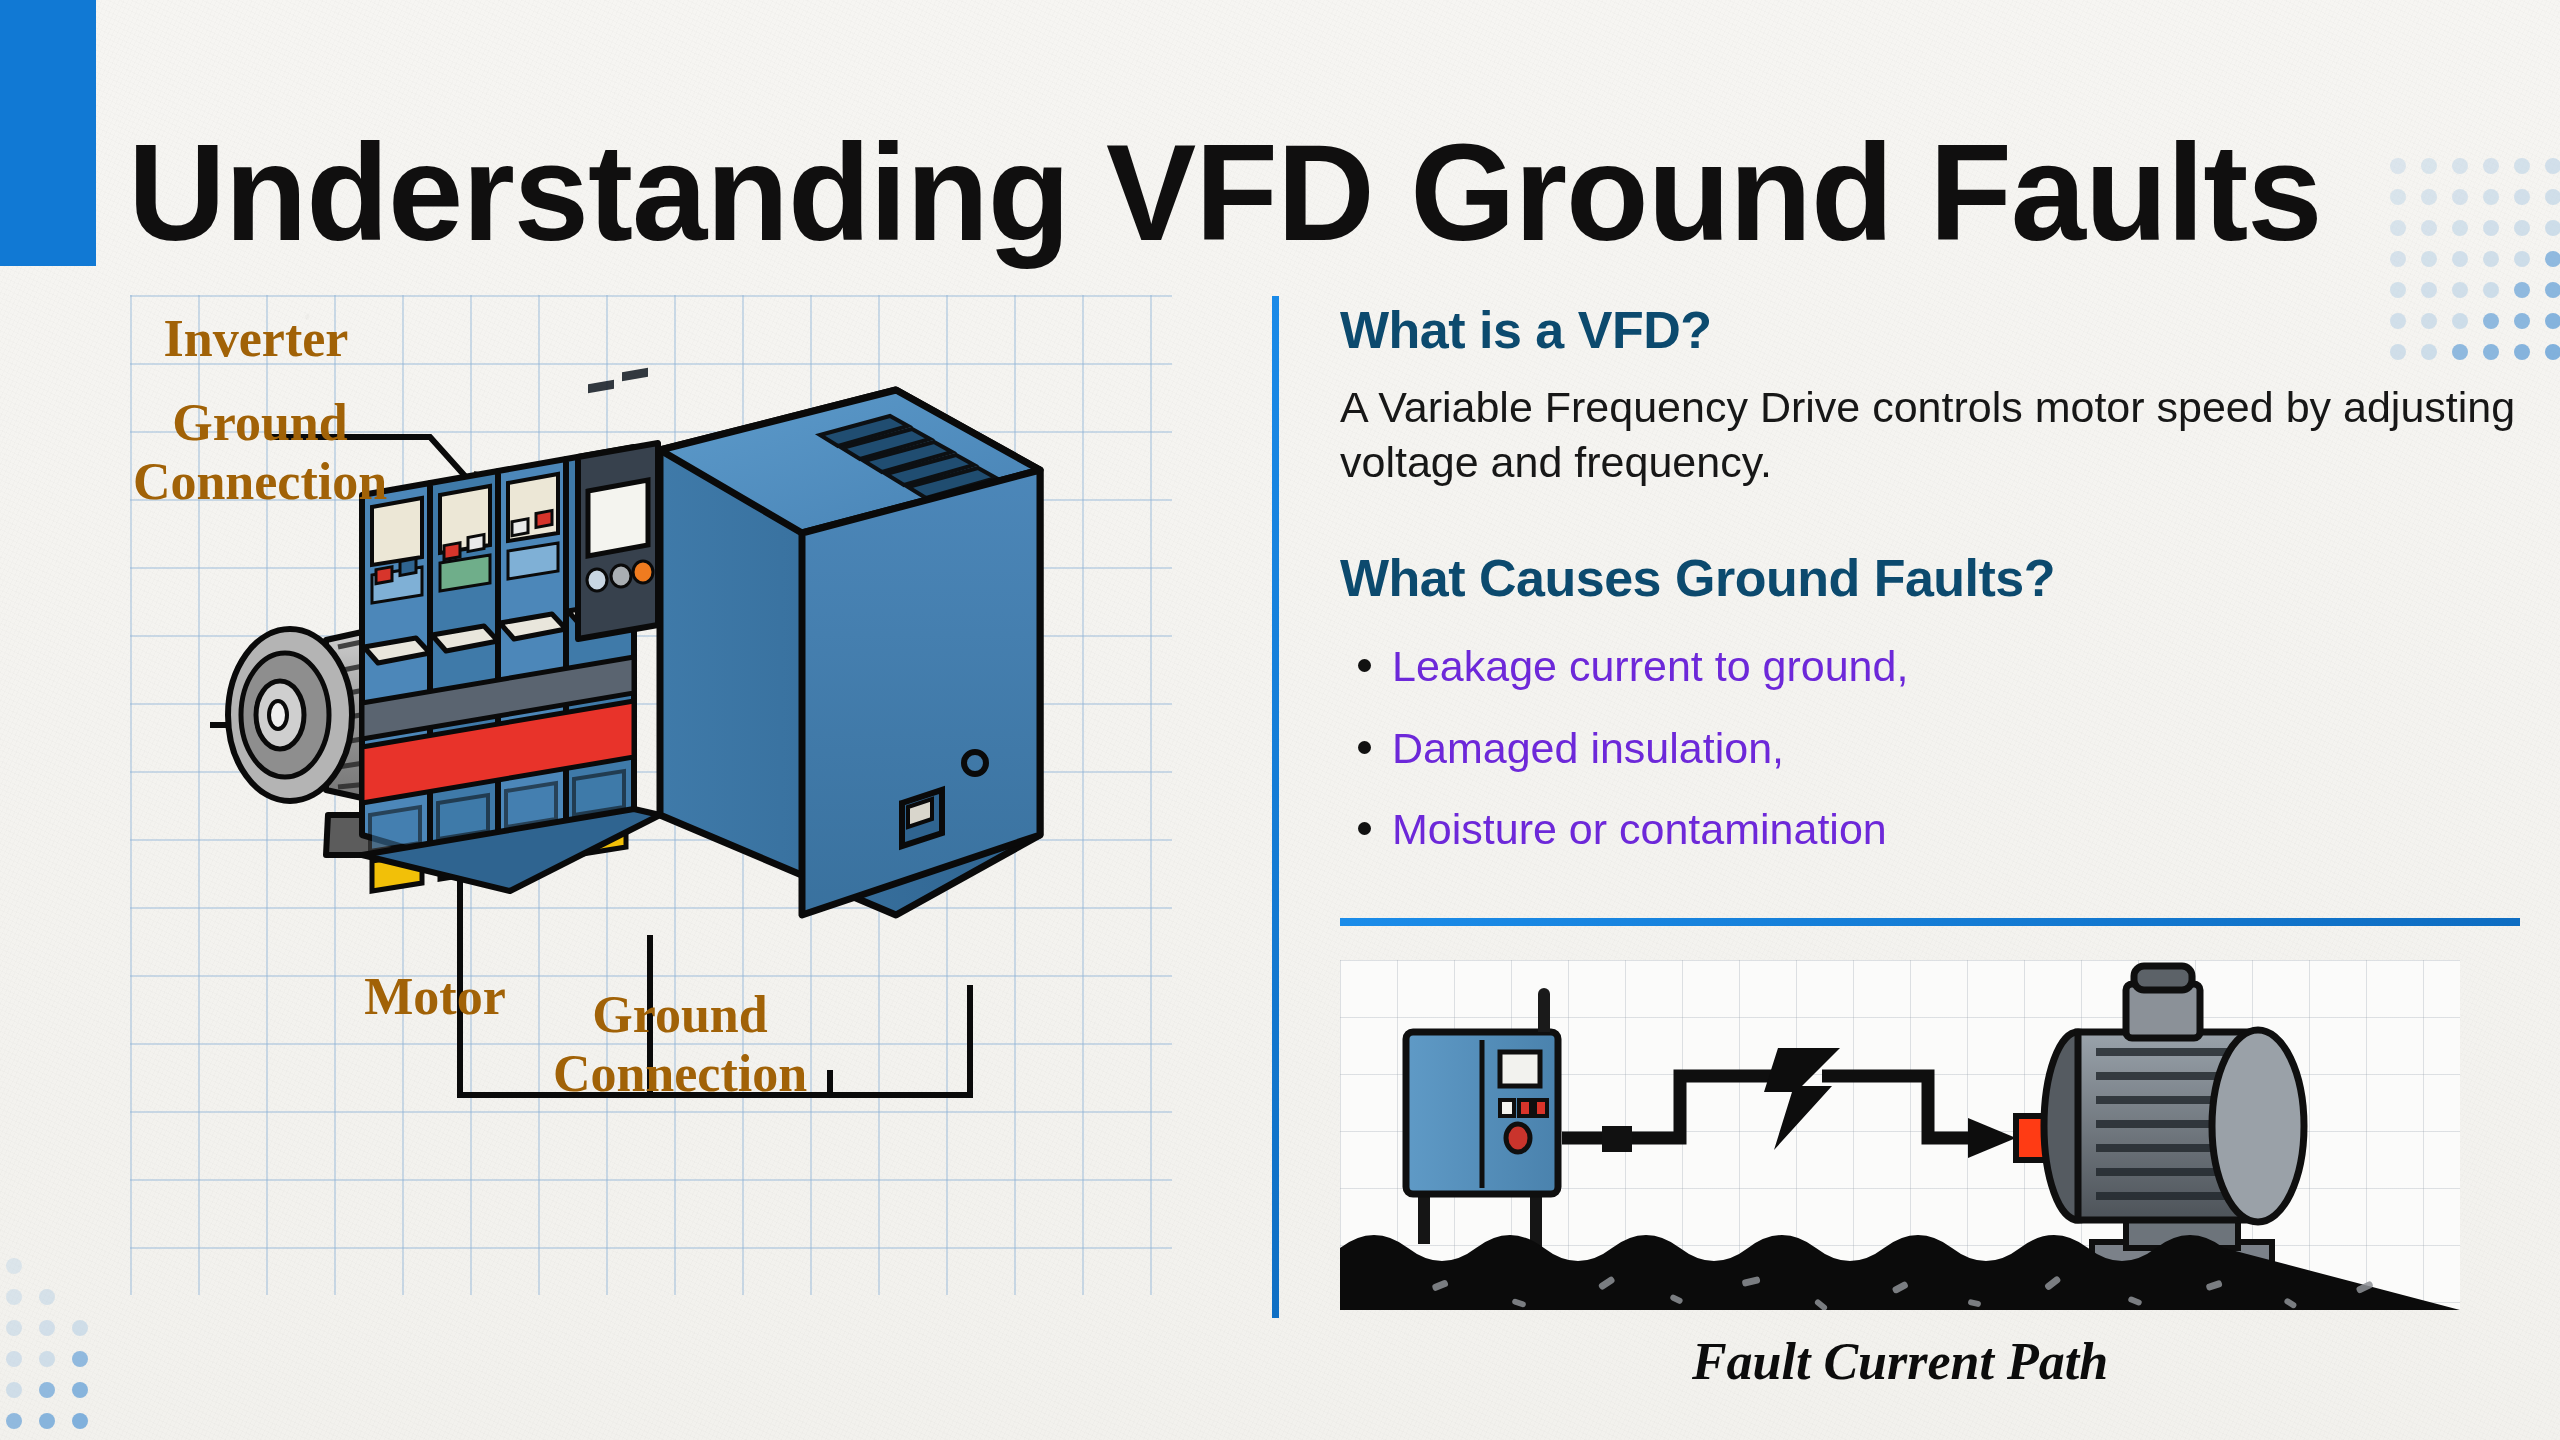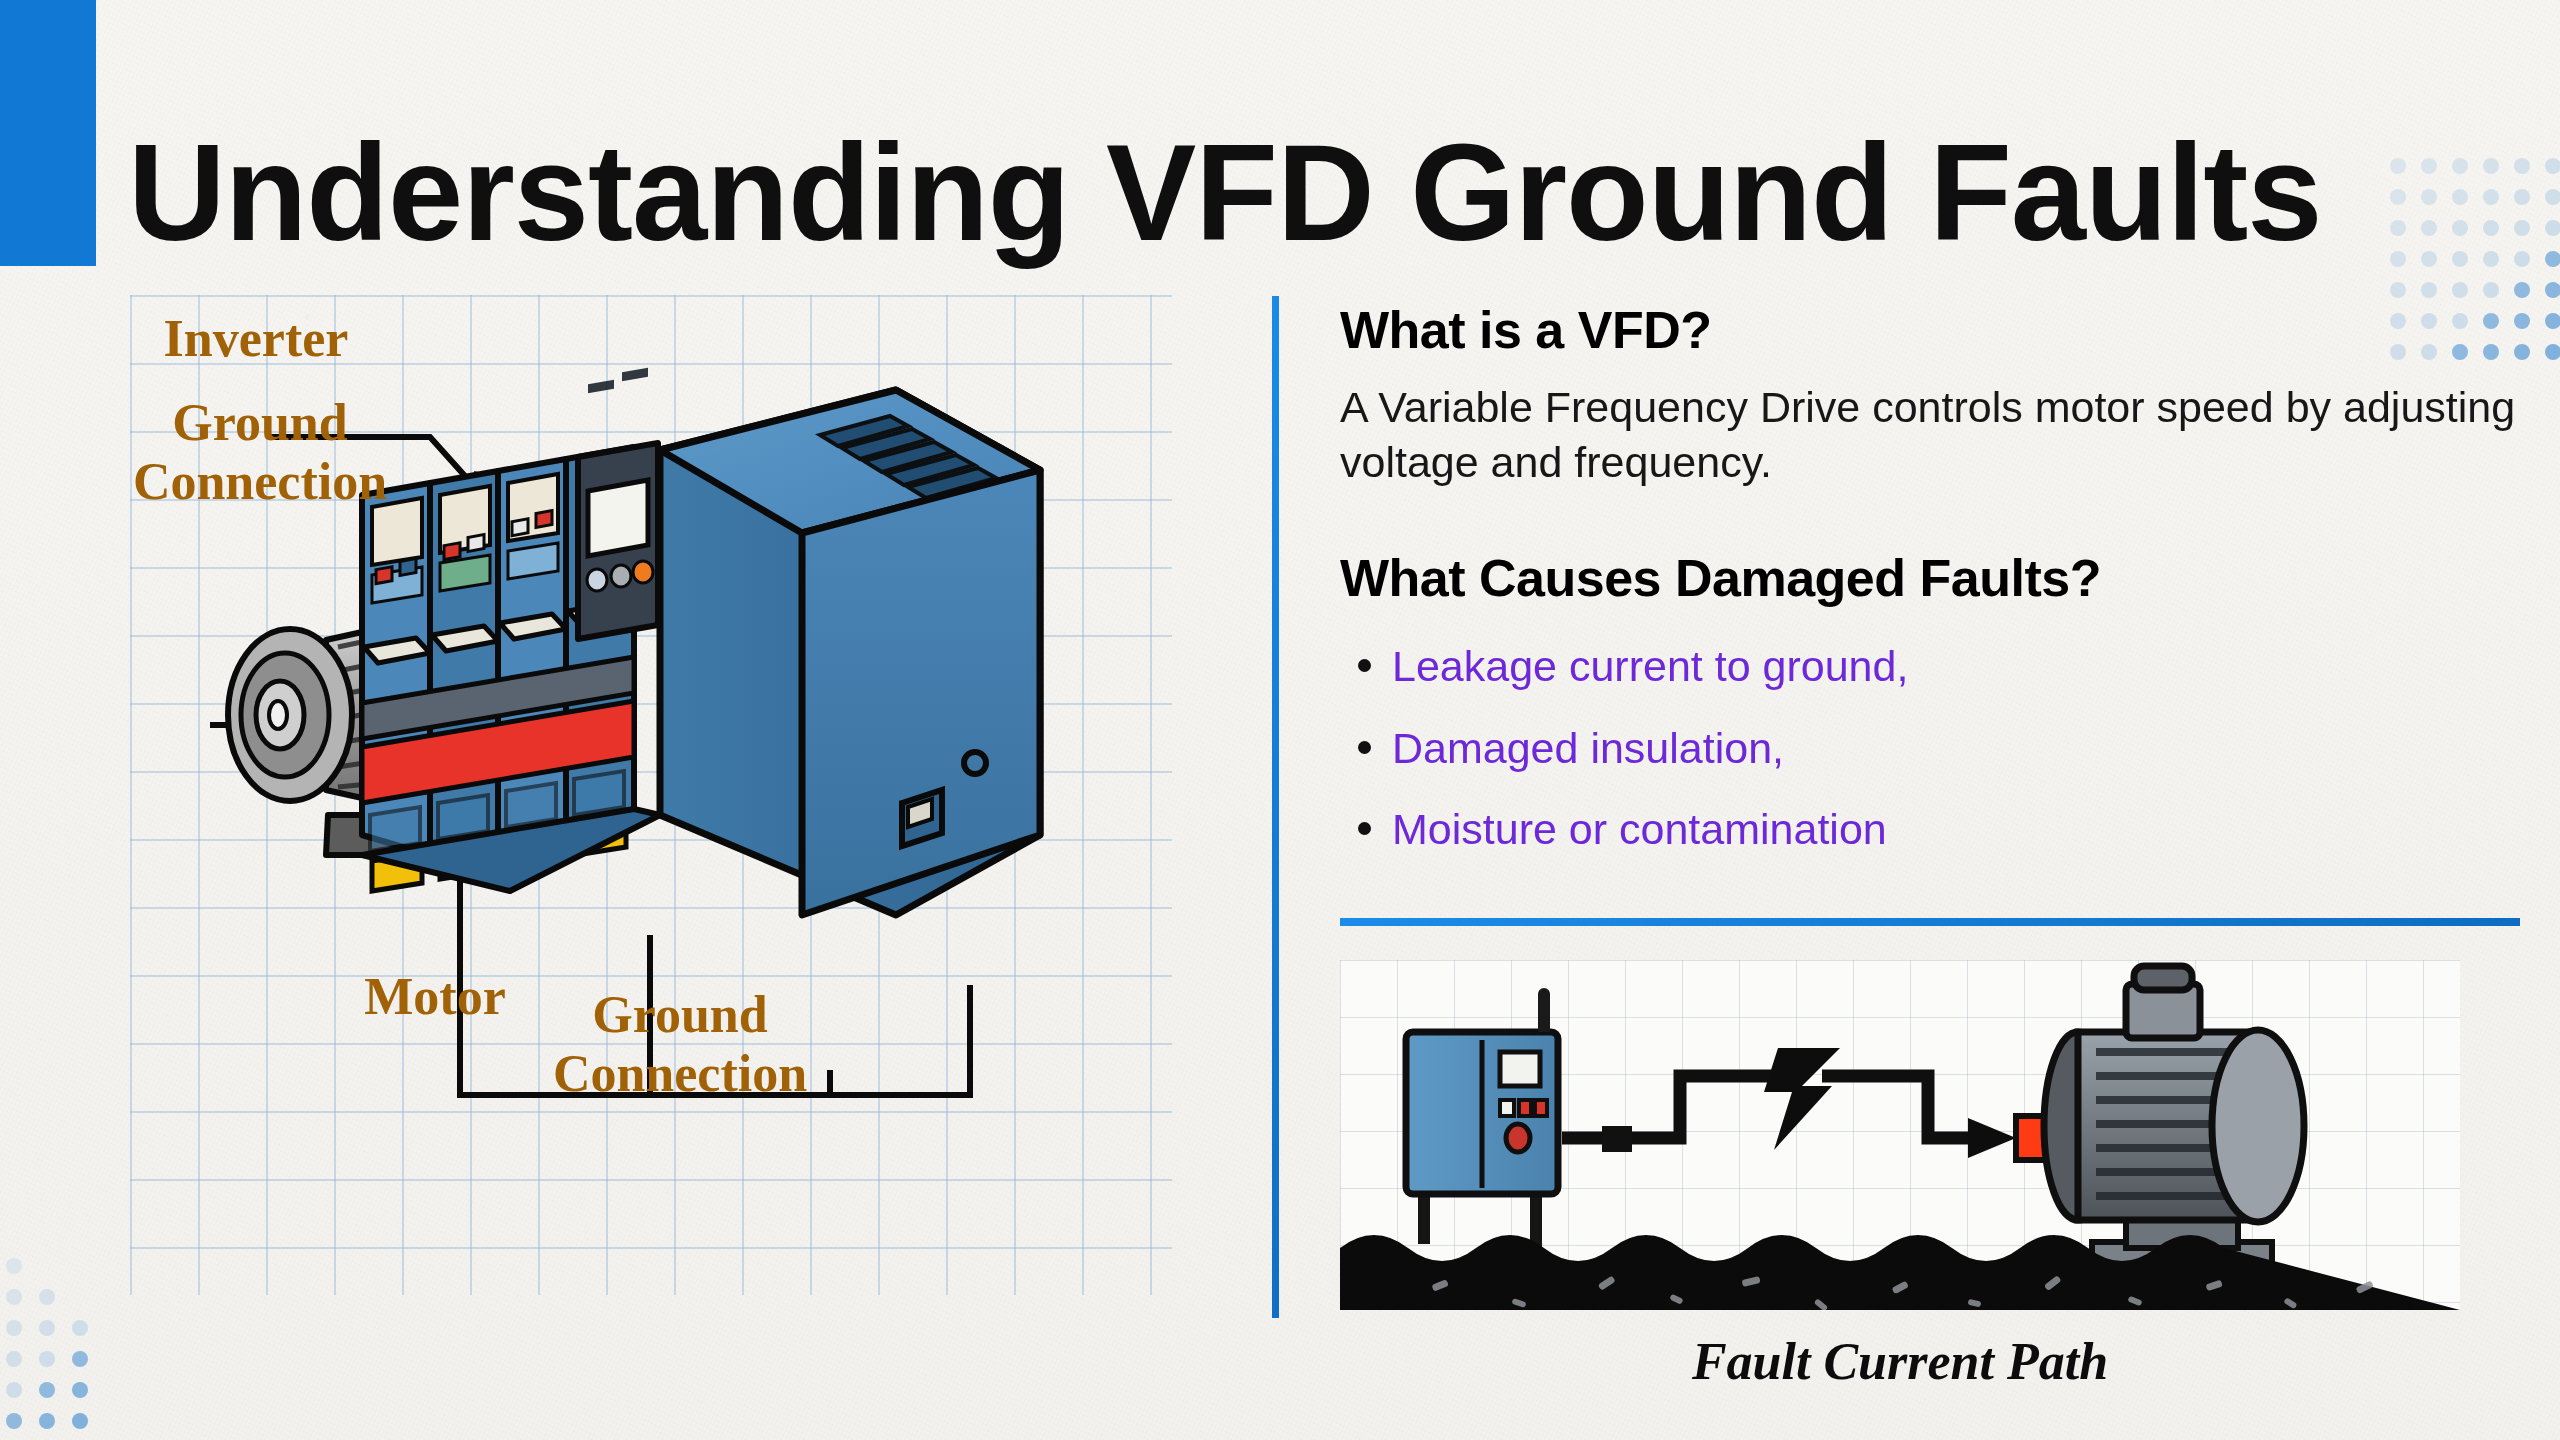--- a/index.html
+++ b/index.html
@@ -48,21 +48,21 @@
     position:absolute;font-family:"Liberation Serif",serif;font-weight:bold;
     color:#a16207;text-align:center;line-height:1.14;
   }
 
   
   #vertical-divider{position:absolute;left:1272px;top:296px;width:7px;height:1022px;
     background:linear-gradient(180deg,#1a8ae8,#0f6fc4);}
 
   
   #right-panel{position:absolute;left:1340px;top:300px;width:1180px;}
-  .sec-head{font-size:52px;font-weight:bold;color:#000000;letter-spacing:-.5px;}
+  .sec-head{font-size:52px;font-weight:bold;color:#0c4a6e;letter-spacing:-.5px;}
   .sec-body{font-size:43px;color:#171717;line-height:1.28;}
   #bullet-list{list-style:none;margin:18px 0 0 0;padding:0 0 0 52px;}
   #bullet-list li{font-size:43px;color:#6d28d9;line-height:1.9;position:relative;}
   #bullet-list li::before{content:"";position:absolute;left:-34px;top:33px;
     width:13px;height:13px;border-radius:50%;background:#111;}
   #hr-blue{position:absolute;left:1340px;top:918px;width:1180px;height:8px;
     background:linear-gradient(90deg,#1b8ce9,#0e6dc2);}
 
   
   #fault-figure{position:absolute;left:1340px;top:960px;width:1120px;height:350px;}
@@ -321,21 +321,21 @@
 
 <div id="vertical-divider"></div>
 
 <div id="right-panel">
   <div>
     <div class="sec-head">What is a VFD?</div>
     <div class="sec-body" style="margin-top:20px;">A Variable Frequency Drive controls motor speed by adjusting voltage and frequency.</div>
   </div>
 
   <div style="margin-top:58px;">
-    <div class="sec-head">What Causes Damaged Faults?</div>
+    <div class="sec-head">What Causes Ground Faults?</div>
     <ul id="bullet-list">
       <li>Leakage current to ground,</li>
       <li>Damaged insulation,</li>
       <li>Moisture or contamination</li>
     </ul>
   </div>
 </div>
 
 <div id="hr-blue"></div>
 

